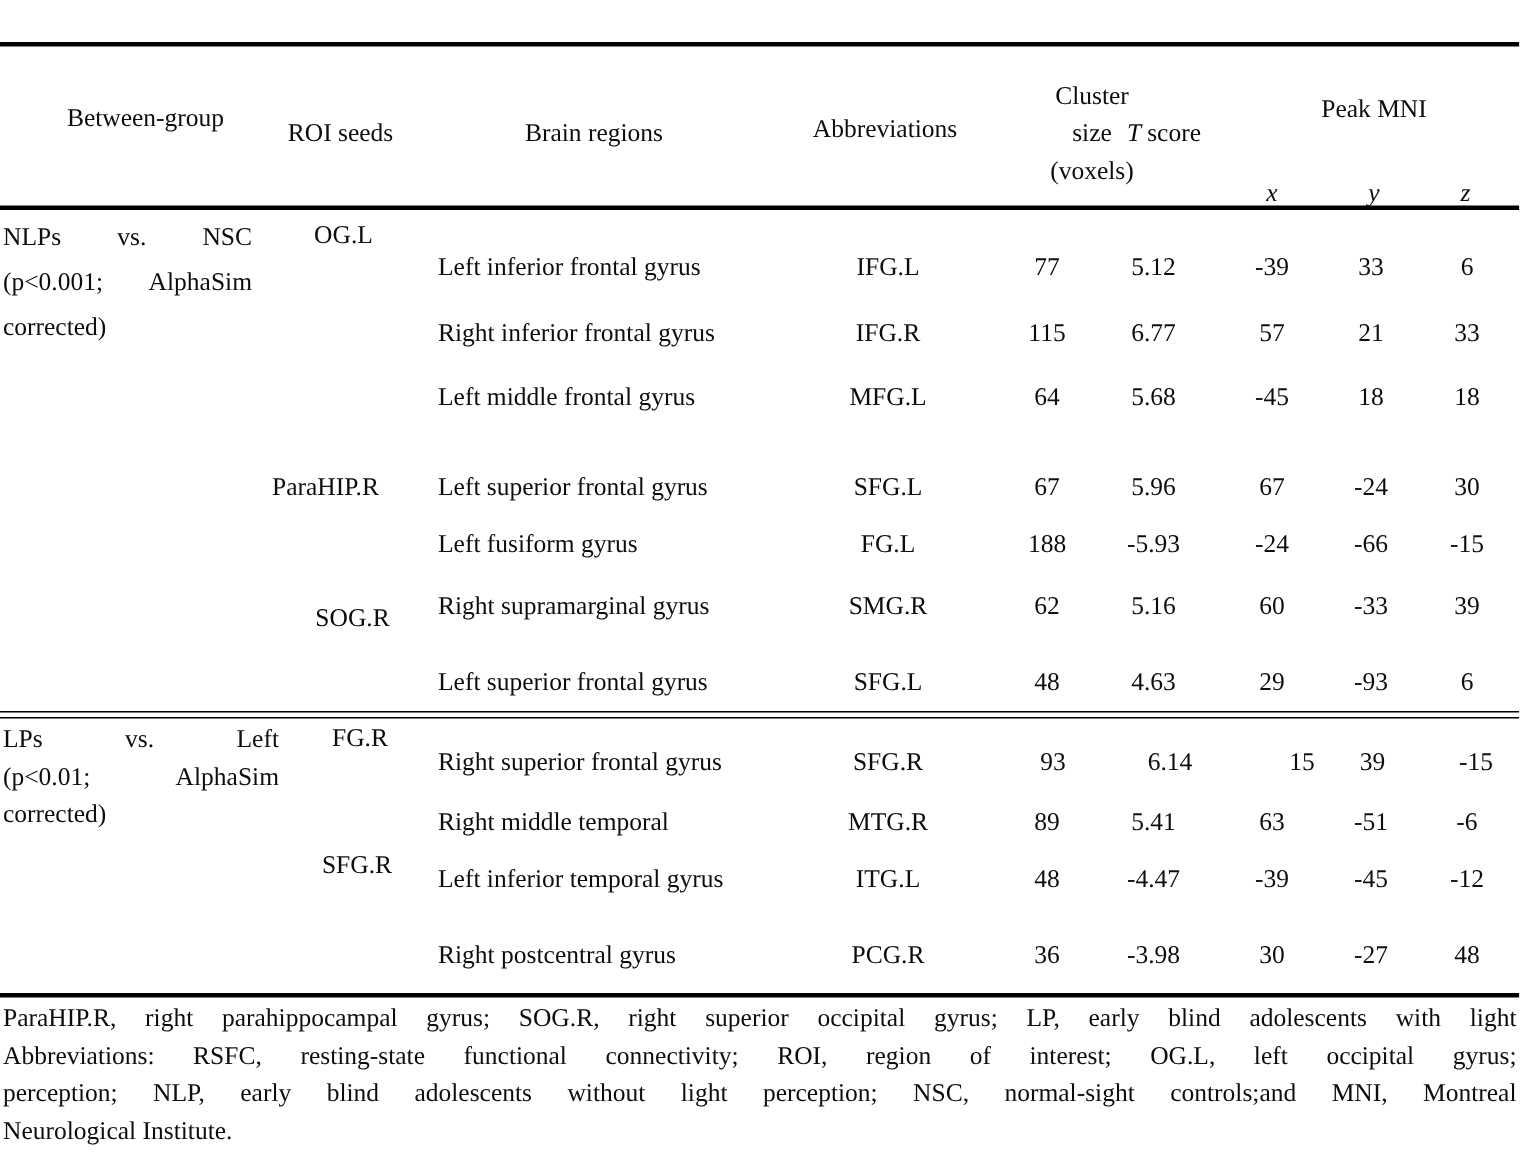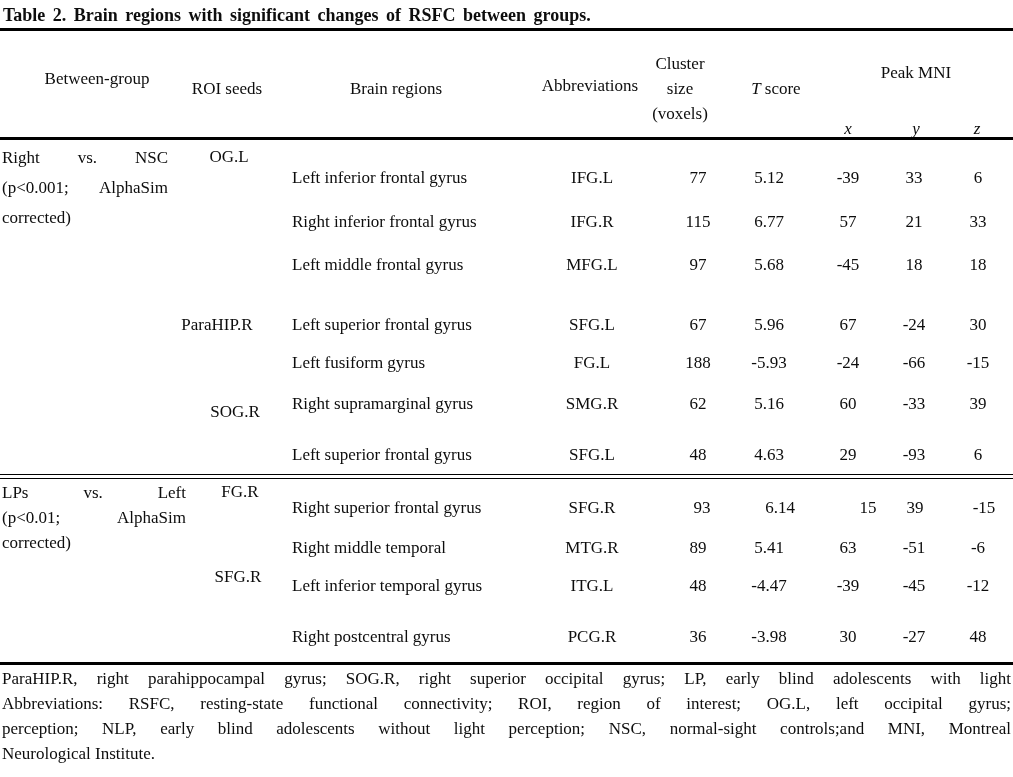--- a/index.html
+++ b/index.html
@@ -23,21 +23,21 @@
     border-top:1.5px solid #000;border-bottom:1.5px solid #000;
     box-sizing:border-box;background:transparent;
   }
   
   .hc{position:absolute;text-align:center;line-height:21px;}
   .hc-center{transform:translateX(-50%);white-space:nowrap;}
   .h-between{left:7px;top:67px;width:180px;line-height:24px;}
   .h-roi{left:227px;top:78px;}
   .h-brain{left:396px;top:78px;}
   .h-abbr{left:590px;top:75px;}
-  .h-cluster{left:680px;top:51px;line-height:25px;text-align:center;}
+  .h-cluster{left:728px;top:51px;line-height:25px;text-align:center;}
   .h-t{left:776px;top:78px;}
   .h-peak{left:916px;top:62px;}
   .h-xyz{top:118px;font-style:italic;}
   .t-sym{font-style:italic;}
   .t-rest{margin-left:4px;text-align:right;}
   
   .group{position:absolute;left:2px;}
   .g1{top:143px;width:166px;line-height:30px;}
   .g2{top:480px;width:184px;line-height:25px;}
   .jline{text-align:justify;text-align-last:justify;}
@@ -57,21 +57,20 @@
   
   .footnote{position:absolute;left:2px;top:666px;width:1009px;line-height:25px;}
   .fline{text-align:justify;text-align-last:justify;}
   .fline-last{text-align:left;}
 </style>
 </head>
 <body>
 
 <div class="page">
 
-  <div class="title">Table 2. Brain regions with significant changes of RSFC between groups.</div>
   <div class="rule" style="top:28px;height:3px;"></div>
 
   <div class="hc h-between">
     <div>Between-group</div>
   </div>
   <div class="hc hc-center h-roi">ROI seeds</div>
   <div class="hc hc-center h-brain">Brain regions</div>
   <div class="hc hc-center h-abbr">Abbreviations</div>
   <div class="hc hc-center h-cluster">
     <div>Cluster</div>
@@ -80,21 +79,21 @@
   </div>
   <div class="hc hc-center h-t"><span class="t-sym">T</span><span class="t-rest">score</span></div>
   <div class="hc hc-center h-peak">Peak MNI</div>
   <div class="hc hc-center h-xyz" style="left:848px;">x</div>
   <div class="hc hc-center h-xyz" style="left:916px;">y</div>
   <div class="hc hc-center h-xyz" style="left:977px;">z</div>
 
   <div class="rule" style="top:137px;height:3px;"></div>
 
   <div class="group g1">
-    <div class="jline">Right vs. NSC</div>
+    <div class="jline">NLPs vs. NSC</div>
     <div class="jline">(p&lt;0.001; AlphaSim</div>
     <div class="lline">corrected)</div>
   </div>
 
   <div class="roi" style="left:229px;top:147px;">OG.L</div>
   <div class="roi" style="left:217px;top:315px;">ParaHIP.R</div>
   <div class="roi" style="left:235px;top:402px;">SOG.R</div>
   <div class="roi" style="left:240px;top:482px;">FG.R</div>
   <div class="roi" style="left:238px;top:567px;">SFG.R</div>
 
@@ -112,21 +111,21 @@
     <span class="cell c-abbr">IFG.R</span>
     <span class="cell c-cluster">115</span>
     <span class="cell c-t">6.77</span>
     <span class="cell c-x">57</span>
     <span class="cell c-y">21</span>
     <span class="cell c-z">33</span>
   </div>
   <div class="row" style="top:255px;">
     <span class="cell c-region">Left middle frontal gyrus</span>
     <span class="cell c-abbr">MFG.L</span>
-    <span class="cell c-cluster">97</span>
+    <span class="cell c-cluster">64</span>
     <span class="cell c-t">5.68</span>
     <span class="cell c-x">-45</span>
     <span class="cell c-y">18</span>
     <span class="cell c-z">18</span>
   </div>
   <div class="row" style="top:315px;">
     <span class="cell c-region">Left superior frontal gyrus</span>
     <span class="cell c-abbr">SFG.L</span>
     <span class="cell c-cluster">67</span>
     <span class="cell c-t">5.96</span>

